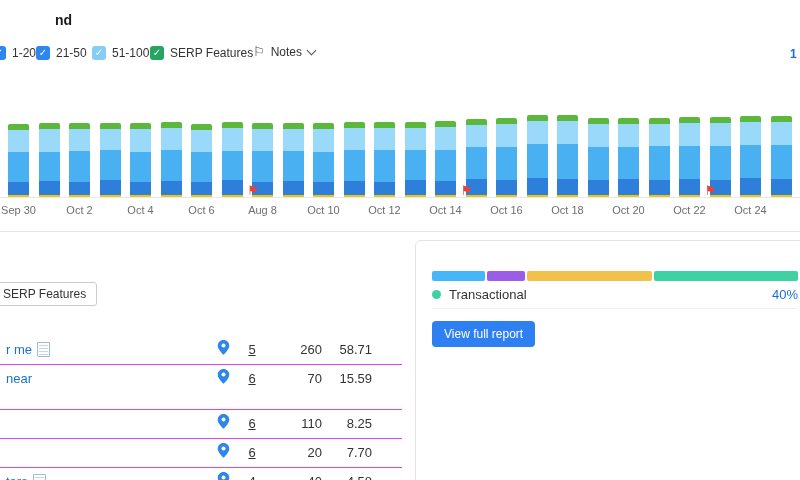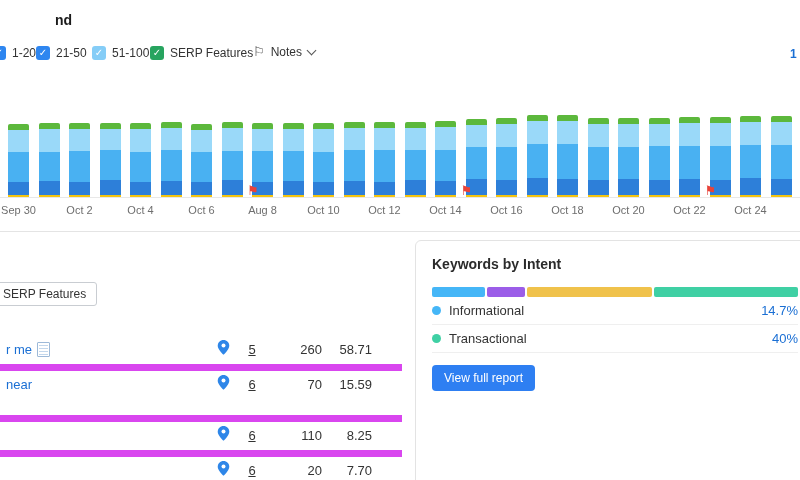--- a/index.html
+++ b/index.html
@@ -29,21 +29,21 @@
 
   .table-panel{position:absolute;left:0;top:232px;width:402px;height:248px;overflow:hidden}
   .chip{position:absolute;left:-14px;top:50px;height:22px;line-height:22px;padding:0 10px 0 16px;border:1px solid #c9cdd2;border-radius:3px;font-size:12px;color:#333;background:#fff;white-space:nowrap;cursor:pointer}
   .thead{position:absolute;top:78px;left:0;width:402px;height:26px;border-bottom:1px solid #e3e3e3;font-size:12px;color:#6e6e6e}
   .th{position:absolute;top:5px;cursor:pointer;white-space:nowrap}
   .th-pos{left:203px}.th-sf{left:246px}.th-vol{left:281px}.th-traffic{left:330px}
   .sort-icon{position:absolute;left:384px;top:8px;width:12px;height:10px;cursor:pointer}
   .sort-icon i{display:block;height:2px;background:#8a8a8a;margin-bottom:2px;border-radius:1px}
   .sort-icon i:nth-child(1){width:12px}.sort-icon i:nth-child(2){width:8px}.sort-icon i:nth-child(3){width:5px}
   .rows{position:absolute;top:104px;left:0;width:402px}
-  .row{position:relative;border-bottom:7px solid #d946ef}
+  .row{position:relative;border-bottom:1px solid #d946ef}
   .kw{position:absolute;left:6px;top:6px;font-size:13px;color:#1a6fd4;display:flex;align-items:center;gap:5px;cursor:pointer;white-space:nowrap}
   .page-icon{width:9px;height:11px;border:1px solid #9db9d8;border-radius:1px;background-image:repeating-linear-gradient(to bottom,transparent 0 2px,#c3d7ec 2px 3px);background-clip:content-box;padding:1px}
   .pin{position:absolute;left:217px;top:4px;line-height:0}
   .sf-val{position:absolute;left:244px;top:6px;width:16px;text-align:center;font-size:13px;color:#333;text-decoration:underline;cursor:pointer}
   .vol{position:absolute;left:270px;top:6px;width:52px;text-align:right;font-size:13px;color:#333}
   .traffic{position:absolute;left:320px;top:6px;width:52px;text-align:right;font-size:13px;color:#333}
 
   .card{position:absolute;left:415px;top:240px;width:400px;height:270px;border:1px solid #e3e3e3;border-radius:6px;background:#fff;padding:15px 16px;box-sizing:border-box}
   .card-title{font-size:14px;font-weight:bold;color:#2b2b2b}
   .intent-bar{margin-top:15px;display:flex;gap:2px;height:10px}
@@ -347,35 +347,27 @@
             <circle cx="6.5" cy="5.6" r="2" fill="#fff"></circle>
           </svg></span>
         <span class="sf-val">4</span>
         <span class="vol">40</span>
         <span class="traffic">4.58</span>
       </div>
     </div>
 </div>
 
 <div class="card">
-  <div class="card-title">Keywords by Intent</div>
   <div class="intent-bar">
       <div class="intent-seg" style="width: 14.7%; background: rgb(69, 182, 247);"></div>
       <div class="intent-seg" style="width: 10.7%; background: rgb(155, 93, 232);"></div>
       <div class="intent-seg" style="width: 34.7%; background: rgb(240, 194, 75);"></div>
       <div class="intent-seg" style="width: 40%; background: rgb(63, 208, 164);"></div>
     </div>
   <div id="intent-list">
-      <div class="intent-row">
-        <div class="intent-left">
-          <span class="dot" style="background: rgb(69, 182, 247);"></span>
-          <span>Informational</span>
-        </div>
-        <span class="intent-val">14.7%</span>
-      </div>
       <div class="intent-row">
         <div class="intent-left">
           <span class="dot" style="background: rgb(63, 208, 164);"></span>
           <span>Transactional</span>
         </div>
         <span class="intent-val">40%</span>
       </div>
     </div>
   <button class="view-report-btn">View full report</button>
 </div>

